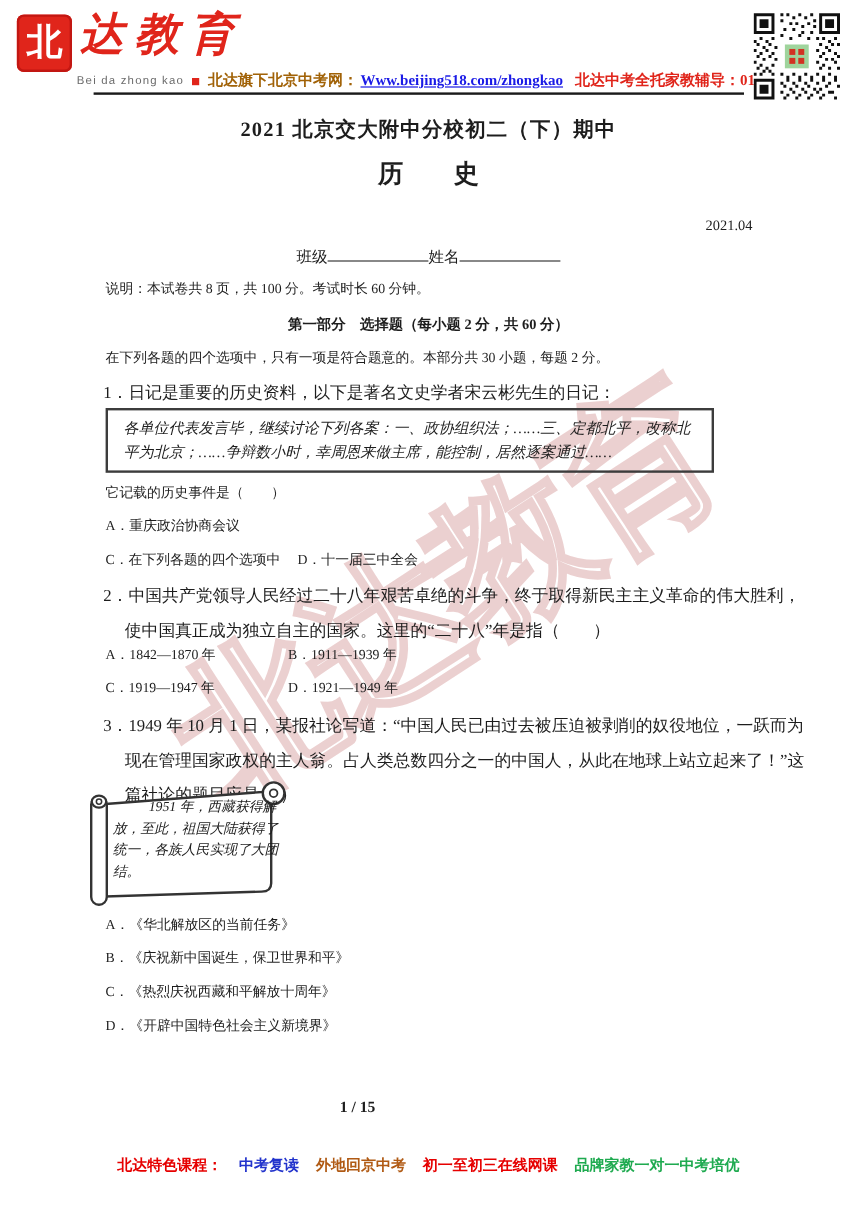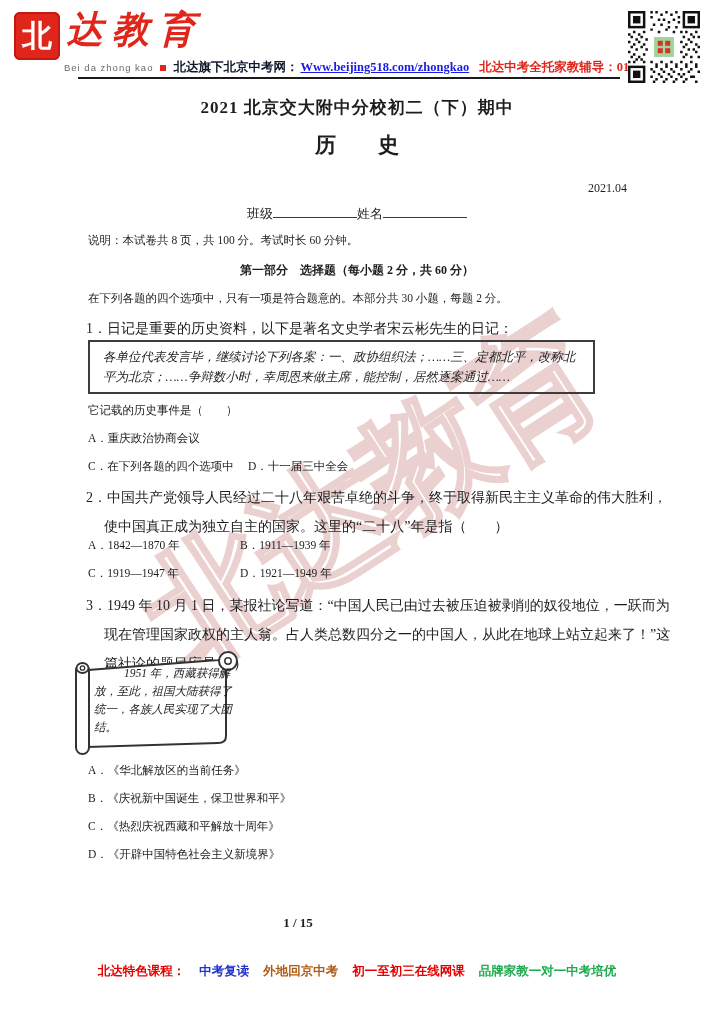--- a/index.html
+++ b/index.html
@@ -79,21 +79,21 @@
   <div id="content">
 
     <div id="seal" class="abs" style="background-color: rgb(224, 37, 27);">
       <span>北</span>
     </div>
     <div id="calli" class="abs" style="color: rgb(224, 37, 27);">达教育</div>
 
     <div id="subrow" class="abs">
       <span id="subtext">Bei da zhong kao</span>
       <span id="bullet"></span>
-      <span class="redbold" style="color: #0f172a;">北达旗下北京中考网：</span>
+      <span class="redbold" style="color: #a16207;">北达旗下北京中考网：</span>
       <span id="sitelink" style="color: rgb(26, 26, 230);">Www.beijing518.com/zhongkao</span>
       <span class="redbold" style="color: rgb(224, 37, 27);">北达中考全托家教辅导：</span>
       <span class="redbold" style="color: rgb(224, 37, 27);">010-62526900</span>
     </div>
     <div id="hrule" class="abs"></div>
 
     <svg id="qr" class="abs" width="72" height="74" viewBox="0 0 29 29">
       <rect x="0" y="0" width="29" height="29" fill="#ffffff"></rect>
       <g fill="#111111">
         <path d="M0 0h7v7h-7z"></path>

